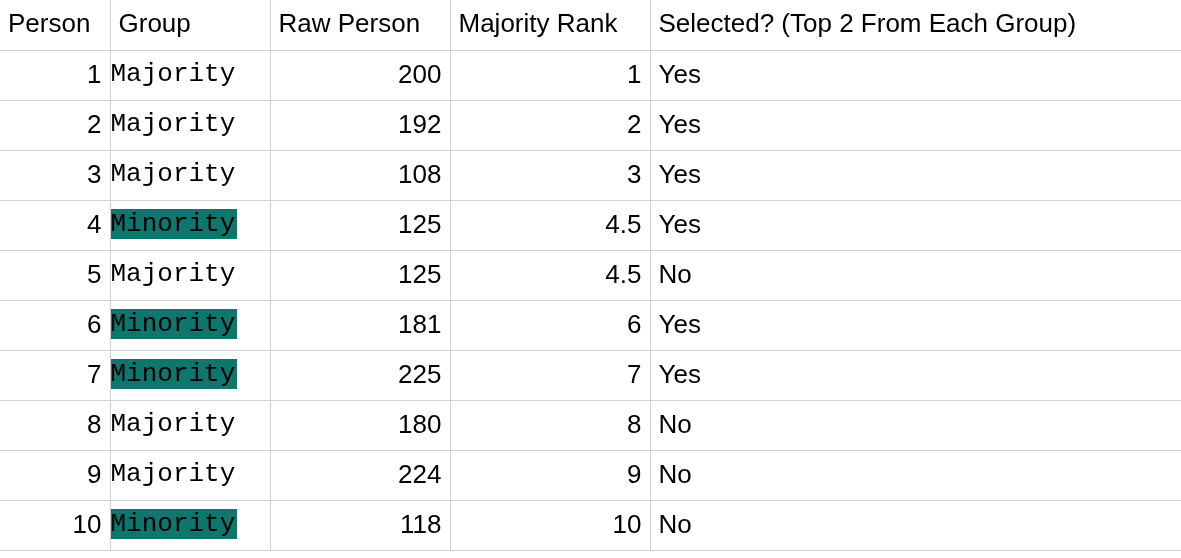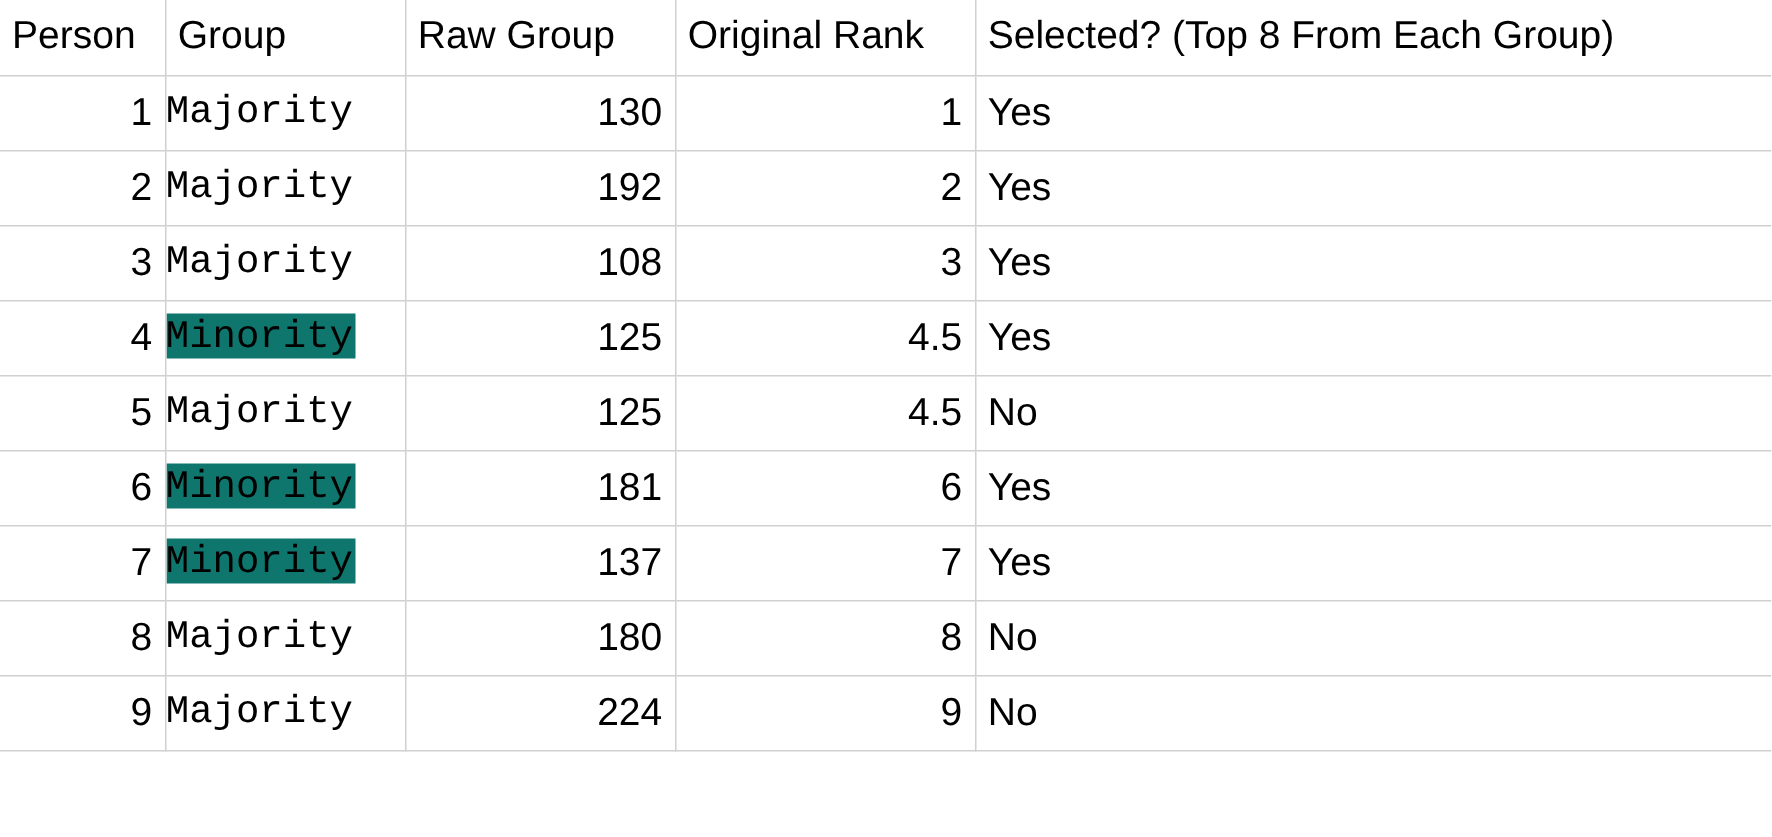--- a/index.html
+++ b/index.html
@@ -56,30 +56,30 @@
     <col class="c-person">
       <col class="c-group">
       <col class="c-score">
       <col class="c-rank">
       <col class="c-selected">
   </colgroup>
   <thead>
     <tr>
       <th class="txt">Person</th>
       <th class="txt">Group</th>
-      <th class="txt">Raw Group</th>
-      <th class="txt">Original Rank</th>
-      <th class="txt">Selected? (Top 8 From Each Group)</th>
+      <th class="txt">Raw Person</th>
+      <th class="txt">Majority Rank</th>
+      <th class="txt">Selected? (Top 2 From Each Group)</th>
     </tr>
   </thead>
   <tbody>
     <tr>
       <td class="num">1</td>
       <td class="txt group-cell"><span>Majority</span></td>
-      <td class="num">130</td>
+      <td class="num">200</td>
       <td class="num">1</td>
       <td class="txt">Yes</td>
     </tr>
     <tr>
       <td class="num">2</td>
       <td class="txt group-cell"><span>Majority</span></td>
       <td class="num">192</td>
       <td class="num">2</td>
       <td class="txt">Yes</td>
     </tr>
@@ -107,32 +107,39 @@
     <tr>
       <td class="num">6</td>
       <td class="txt group-cell"><span class="hl">Minority</span></td>
       <td class="num">181</td>
       <td class="num">6</td>
       <td class="txt">Yes</td>
     </tr>
     <tr>
       <td class="num">7</td>
       <td class="txt group-cell"><span class="hl">Minority</span></td>
-      <td class="num">137</td>
+      <td class="num">225</td>
       <td class="num">7</td>
       <td class="txt">Yes</td>
     </tr>
     <tr>
       <td class="num">8</td>
       <td class="txt group-cell"><span>Majority</span></td>
       <td class="num">180</td>
       <td class="num">8</td>
       <td class="txt">No</td>
     </tr>
     <tr>
       <td class="num">9</td>
       <td class="txt group-cell"><span>Majority</span></td>
       <td class="num">224</td>
       <td class="num">9</td>
       <td class="txt">No</td>
     </tr>
+    <tr>
+      <td class="num">10</td>
+      <td class="txt group-cell"><span class="hl">Minority</span></td>
+      <td class="num">118</td>
+      <td class="num">10</td>
+      <td class="txt">No</td>
+    </tr>
   </tbody>
 </table>
 
 </body></html>

